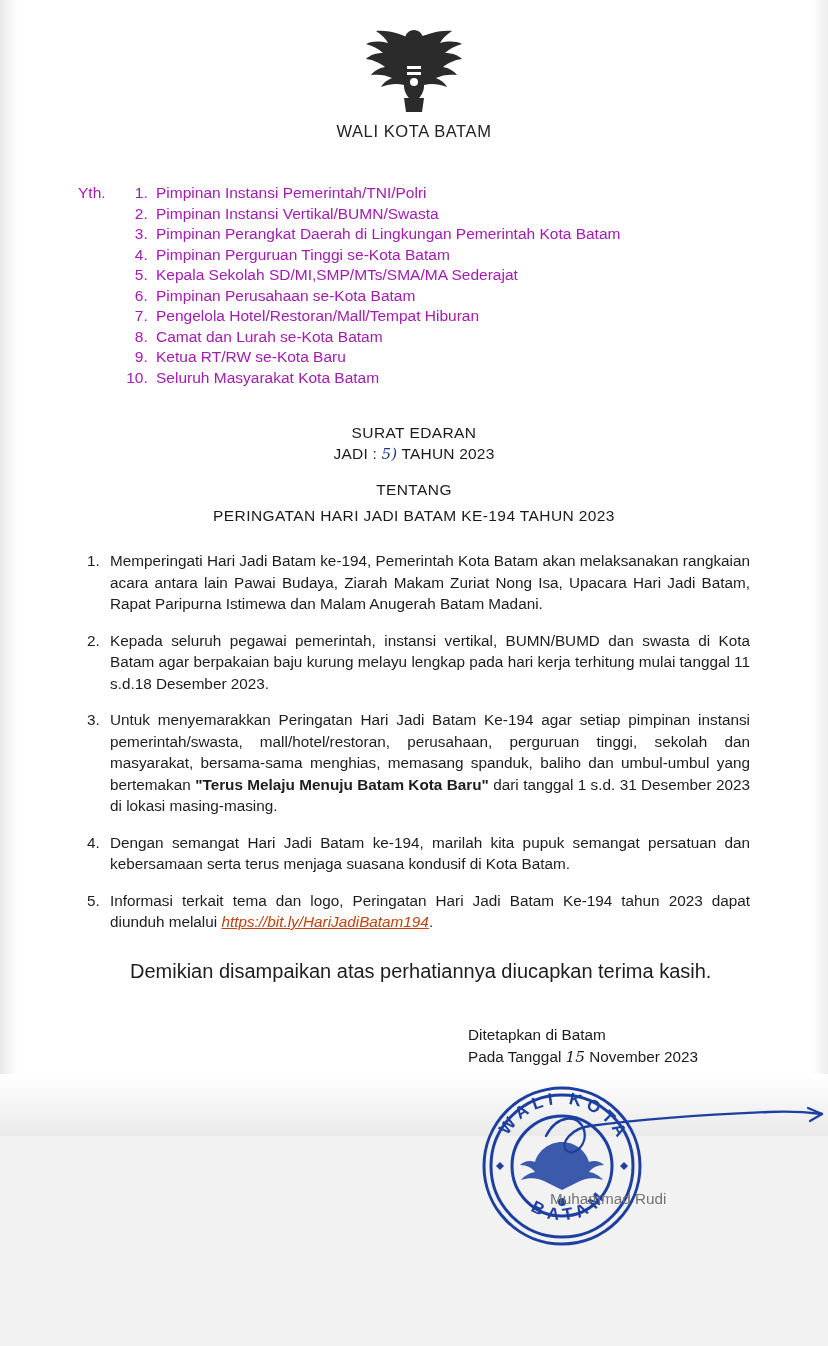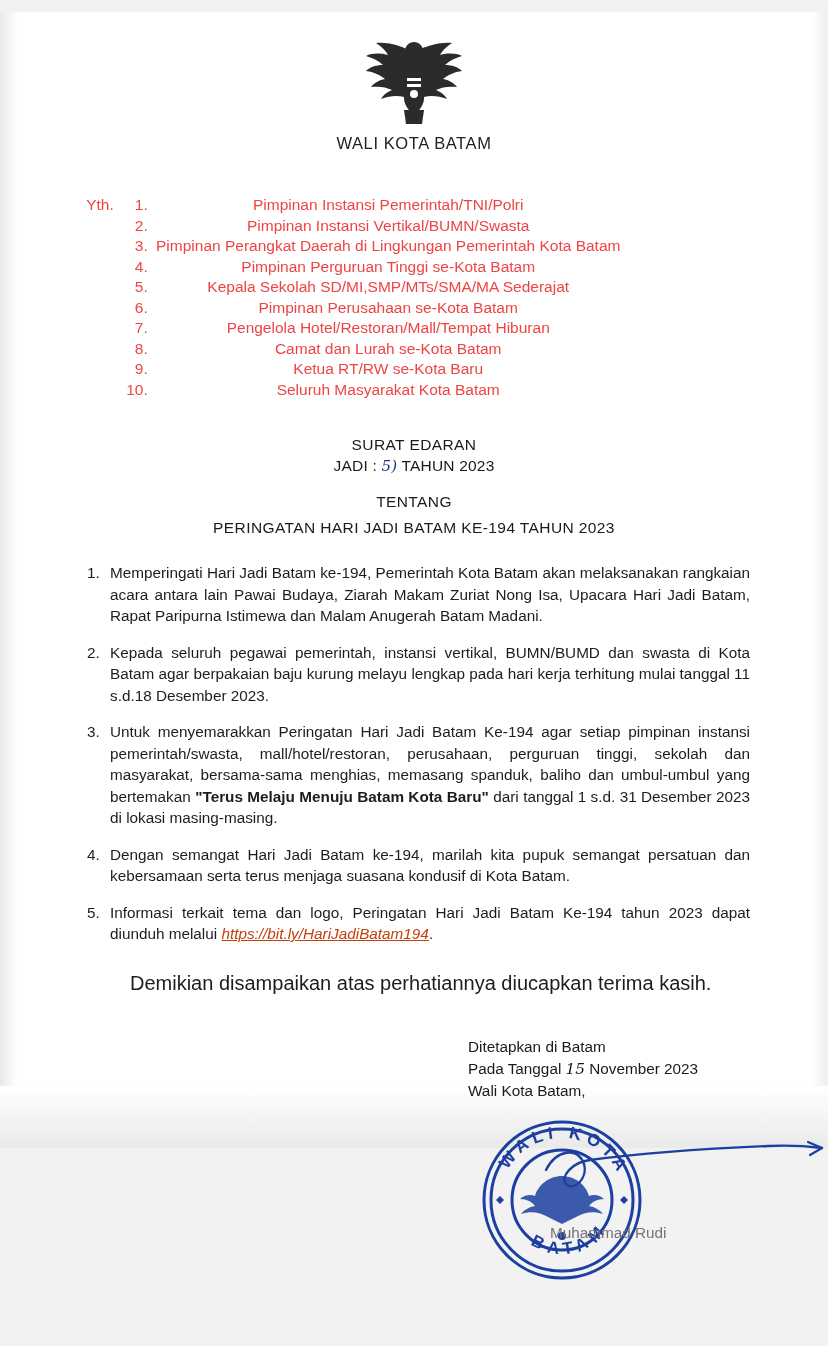--- a/index.html
+++ b/index.html
@@ -10,21 +10,21 @@
   body {
     width: 828px;
     height: 1346px;
     font-family: "Liberation Sans", sans-serif;
     color: #1b1b1f;
     position: relative;
     overflow: hidden;
   }
   .page {
     position: absolute;
-    left: 0; top: 12px;
+    left: 0; top: 0;
     width: 828px;
     height: 1136px;
     background: #ffffff;
     box-sizing: border-box;
   }
   
   .edge-left {
     position: absolute;
     left: 0; top: 0; bottom: 0;
     width: 18px;
@@ -63,22 +63,21 @@
     letter-spacing: 0.6px;
     color: #222;
     margin-top: 8px;
   }
 
   .addressee {
     margin-top: 42px;
     display: flex;
     font-size: 15.5px;
     line-height: 20.5px;
-    color: #ef4444;
-    text-align: center;
+    color: #a21caf;
   }
   .addressee .yth {
     width: 44px;
     flex: 0 0 44px;
     padding-top: 0px;
   }
   .addressee ol {
     margin: 0;
     padding: 0 0 0 30px;
     list-style: decimal;
@@ -267,21 +266,20 @@
       <div class="closing">Demikian disampaikan atas perhatiannya diucapkan terima kasih.</div>
     </div>
 
     <div class="signature">
       <div>Ditetapkan di Batam</div>
       <div>
         <span>Pada Tanggal</span>
         <span class="hw">15</span>
         <span>November 2023</span>
       </div>
-      <div>Wali Kota Batam,</div>
 
       <div class="sigblock">
         <svg class="stamp" viewBox="0 0 168 168" xmlns="http://www.w3.org/2000/svg">
           <g fill="none" stroke="#1c3fa0" stroke-width="3">
             <circle cx="84" cy="84" r="78"></circle>
             <circle cx="84" cy="84" r="71"></circle>
             <circle cx="84" cy="84" r="50"></circle>
           </g>
           <g fill="#1c3fa0">
             <path d="M84 60 c-13 0 -24 9 -27 20 c-5 -2 -11 -1 -15 3 c7 0 12 3 15 7 c-6 1 -11 4 -14 8 c9 -3 18 -2 25 2 l16 8 l16 -8 c7 -4 16 -5 25 -2 c-3 -4 -8 -7 -14 -8 c3 -4 8 -7 15 -7 c-4 -4 -10 -5 -15 -3 c-3 -11 -14 -20 -27 -20 z" opacity="0.85"></path>

